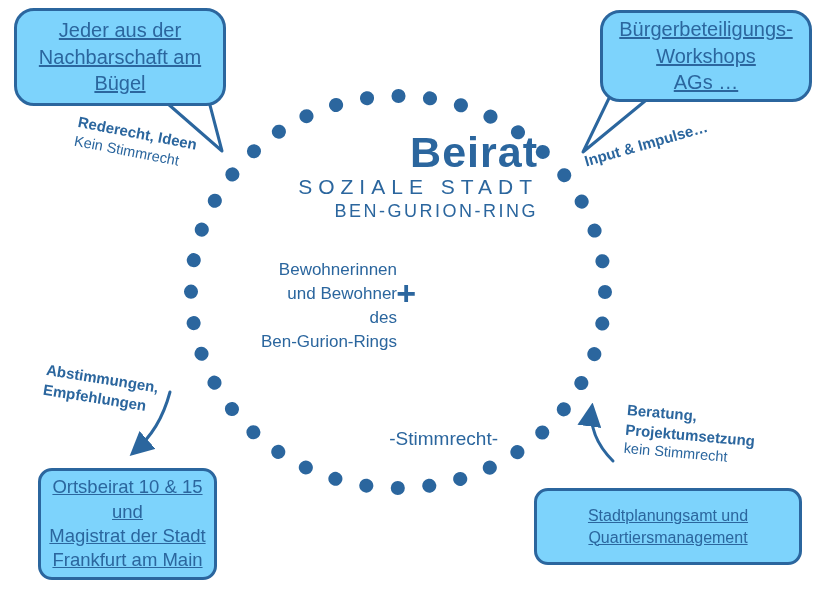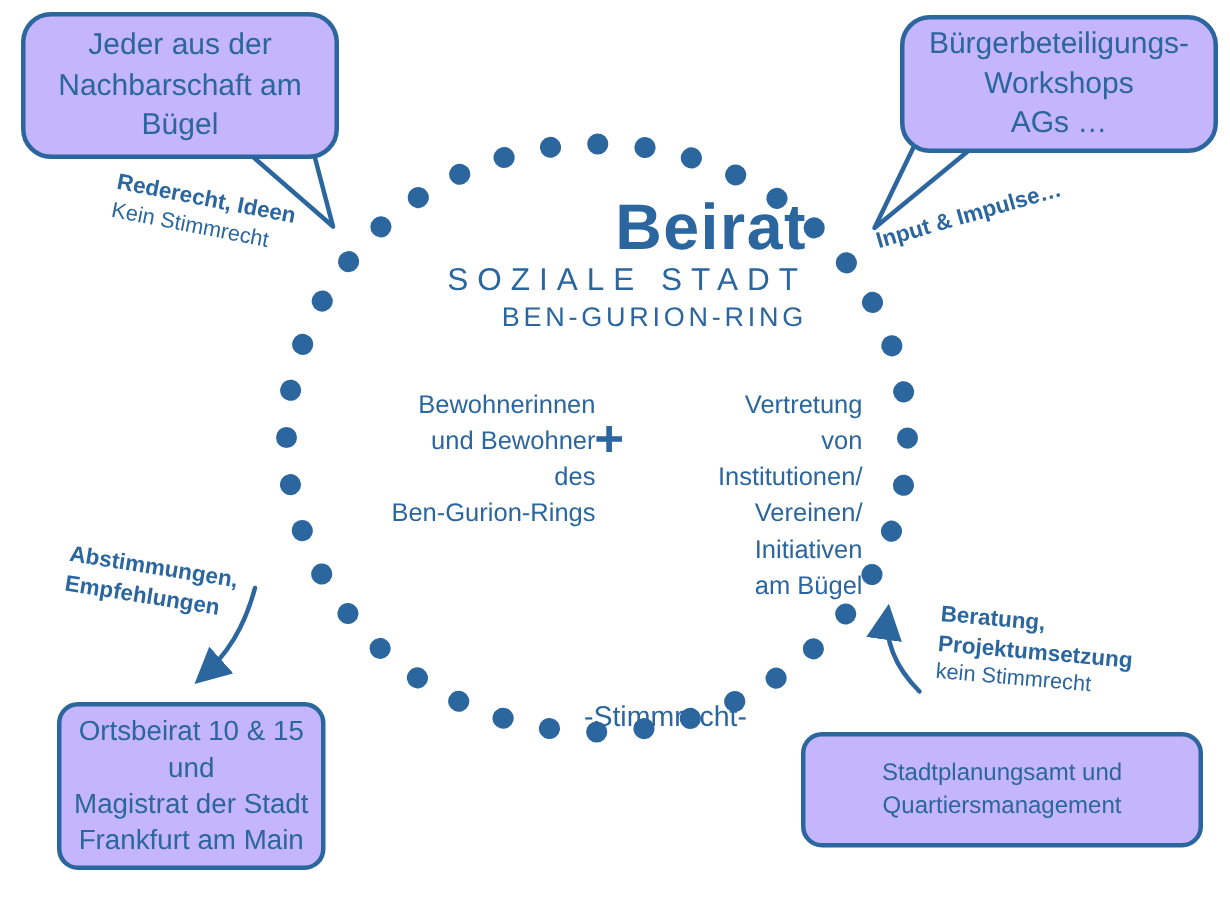--- a/index.html
+++ b/index.html
@@ -5,37 +5,37 @@
   :root { --accent: #2b669e; }
   * { box-sizing: border-box; }
   body { margin: 0; background: #ffffff; }
   .stage {
     position: relative; width: 820px; height: 600px; background: #ffffff;
     font-family: "Liberation Sans", sans-serif; color: var(--accent); overflow: hidden;
   }
   .pre { white-space: pre-line; }
   svg.layer { position: absolute; left: 0; top: 0; z-index: 1; }
   .bubble, .boxnode {
-    position: absolute; z-index: 2; background: #c4b5fd;
+    position: absolute; z-index: 2; background: #7dd3fc;
     border: 3px solid var(--accent); border-radius: 20px;
     display: flex; align-items: center; justify-content: center;
-    text-align: center; line-height: 1.32; padding: 4px 8px;
+    text-align: center; line-height: 1.32; padding: 4px 8px; text-decoration: underline;
   }
   .bubble { font-size: 20px; }
   .boxnode { font-size: 19px; border-radius: 14px; }
   .ctext { position: absolute; z-index: 2; text-align: right; }
   .rotlabel { position: absolute; z-index: 3; transform-origin: 0 0; line-height: 1.3; }
   .rotlabel .b { font-weight: bold; font-size: 15px; display: block; }
   .rotlabel .r { font-weight: normal; font-size: 14.5px; display: block; }
   .title { font-weight: bold; font-size: 43px; letter-spacing: 1px; }
   .sub1 { font-size: 21px; letter-spacing: 6px; }
   .sub2 { font-size: 18px; letter-spacing: 2.5px; }
   .grouptext { font-size: 17px; line-height: 1.42; }
   .plus { font-size: 34px; font-weight: bold; }
-  .footer { font-size: 19px; margin-top: 40px; }
+  .footer { font-size: 19px; }
 </style>
 </head>
 <body>
 
 <div class="stage">
 
   <svg class="layer" width="820" height="600">
     <defs>
       <marker id="arrowhead" markerWidth="8" markerHeight="8" refX="6.5" refY="4" orient="auto">
         <path d="M0,0 L8,4 L0,8 Z" style="fill: var(--accent);"></path>
@@ -83,26 +83,20 @@
 
   <div class="ctext sub2" style="left:258px; top:201px; width:280px; padding-left:3px;">BEN-GURION-RING</div>
 
   <div class="ctext grouptext pre" style="left:217px; top:258px; width:180px;">Bewohnerinnen
 und Bewohner
 des
 Ben-Gurion-Rings</div>
 
   <div class="ctext plus" style="left:388px; top:274px; width:28px;">+</div>
 
-  <div class="ctext grouptext pre" style="left:405px; top:258px; width:170px;">Vertretung
-von
-Institutionen/
-Vereinen/
-Initiativen
-am Bügel</div>
 
   <div class="ctext footer" style="left:298px; top:428px; width:200px;">-Stimmrecht-</div>
 
   <div class="rotlabel" style="left:80px; top:112px; transform:rotate(11deg);">
     <span class="b">Rederecht, Ideen</span>
     <span class="r">Kein Stimmrecht</span>
   </div>
 
   <div class="rotlabel" style="left:582px; top:152px; transform:rotate(-16deg);">
     <span class="b">Input &amp; Impulse…</span>

